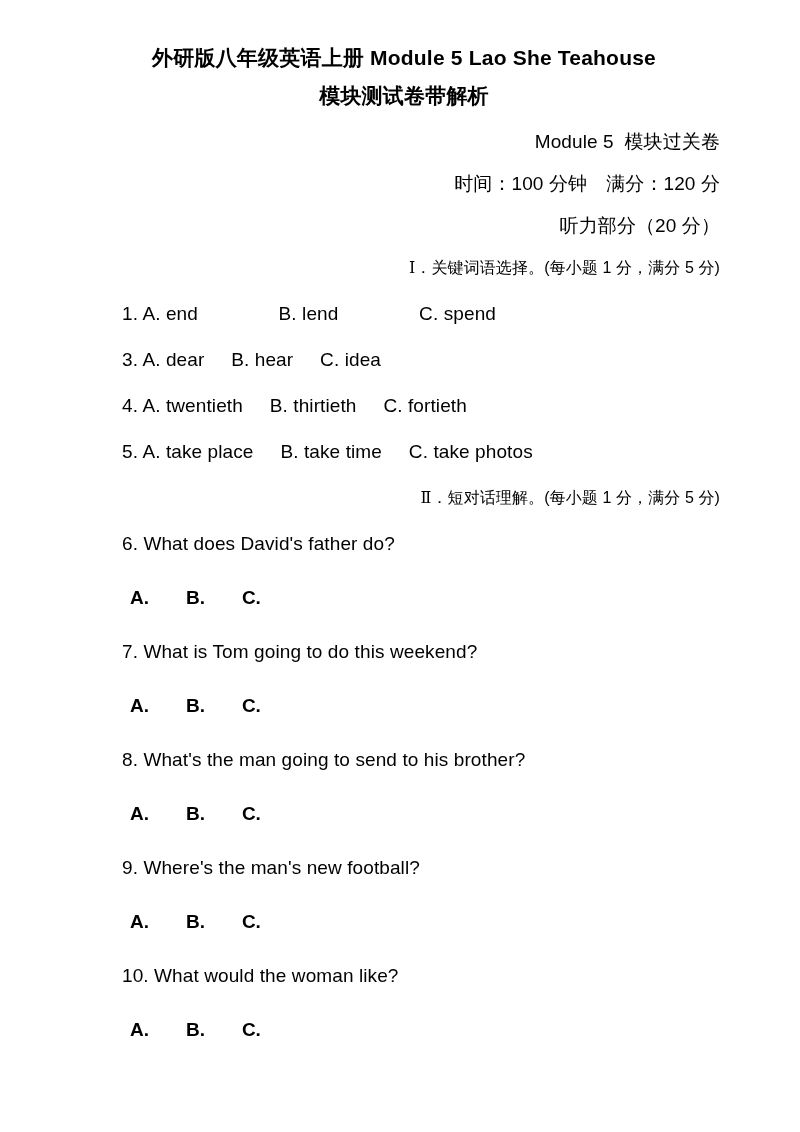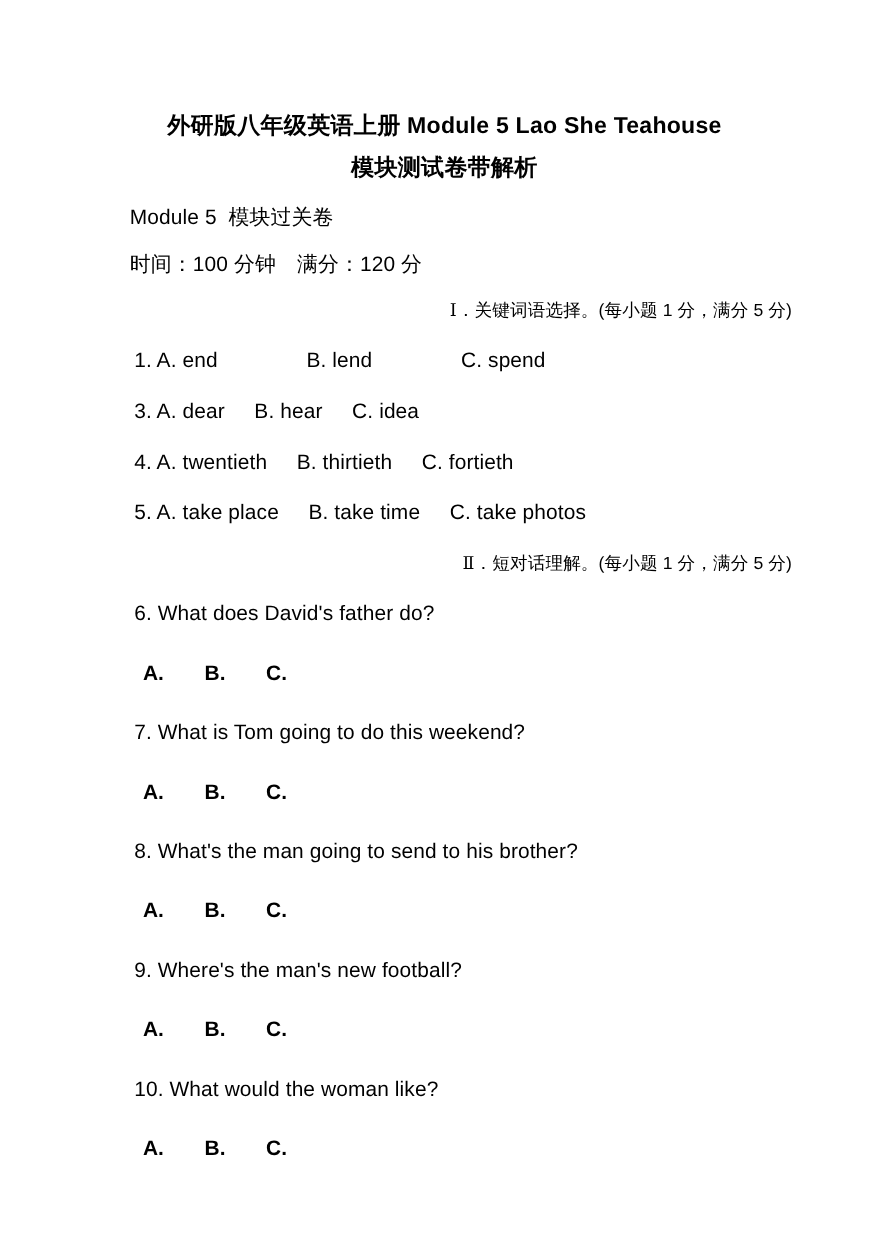--- a/index.html
+++ b/index.html
@@ -14,40 +14,41 @@
     font-family: "Liberation Sans", "DejaVu Sans", sans-serif;
     color: #000000;
     overflow: hidden;
   }
   .page {
     position: relative;
     width: 800px;
     height: 1132px;
     background: #ffffff;
     box-sizing: border-box;
-    padding: 96px 80px 0 118px;
+    padding: 39px 80px 0 118px;
   }
   .doc-title {
     font-size: 21px;
     font-weight: bold;
     line-height: 38px;
     text-align: center;
     letter-spacing: 0.2px;
     margin: 0 0 2px 0;
     padding-right: 30px;
   }
   .doc-title .title-line {
     display: block;
   }
   .body-line {
     font-size: 19px;
     line-height: 42px;
     white-space: pre;
     margin: 0;
     letter-spacing: 0.1px;
+    text-align: right;
   }
   .section-line {
     font-size: 16px;
     line-height: 42px;
     white-space: pre;
     margin: 0;
     padding-left: 9px;
     letter-spacing: 0.1px;
     text-align: right;
   }
@@ -77,20 +78,21 @@
 
   <h1 class="doc-title">
     <span class="title-line">外研版八年级英语上册 Module 5 Lao She Teahouse</span>
     <span class="title-line">模块测试卷带解析</span>
   </h1>
 
   <div class="spacer-top"></div>
 
   <p class="body-line">Module 5  模块过关卷</p>
   <p class="body-line">时间：100 分钟　满分：120 分</p>
+  <p class="body-line">听力部分（20 分）</p>
 
   <p class="section-line"><span class="roman">Ⅰ</span><span>．关键词语选择。(每小题 1 分，满分 5 分)</span></p>
 
   <p class="choice-line">1. A. end               B. lend               C. spend</p>
   <p class="choice-line">3. A. dear     B. hear     C. idea</p>
   <p class="choice-line">4. A. twentieth     B. thirtieth     C. fortieth</p>
   <p class="choice-line">5. A. take place     B. take time     C. take photos</p>
 
   <p class="section-line"><span class="roman">Ⅱ</span><span>．短对话理解。(每小题 1 分，满分 5 分)</span></p>
 

